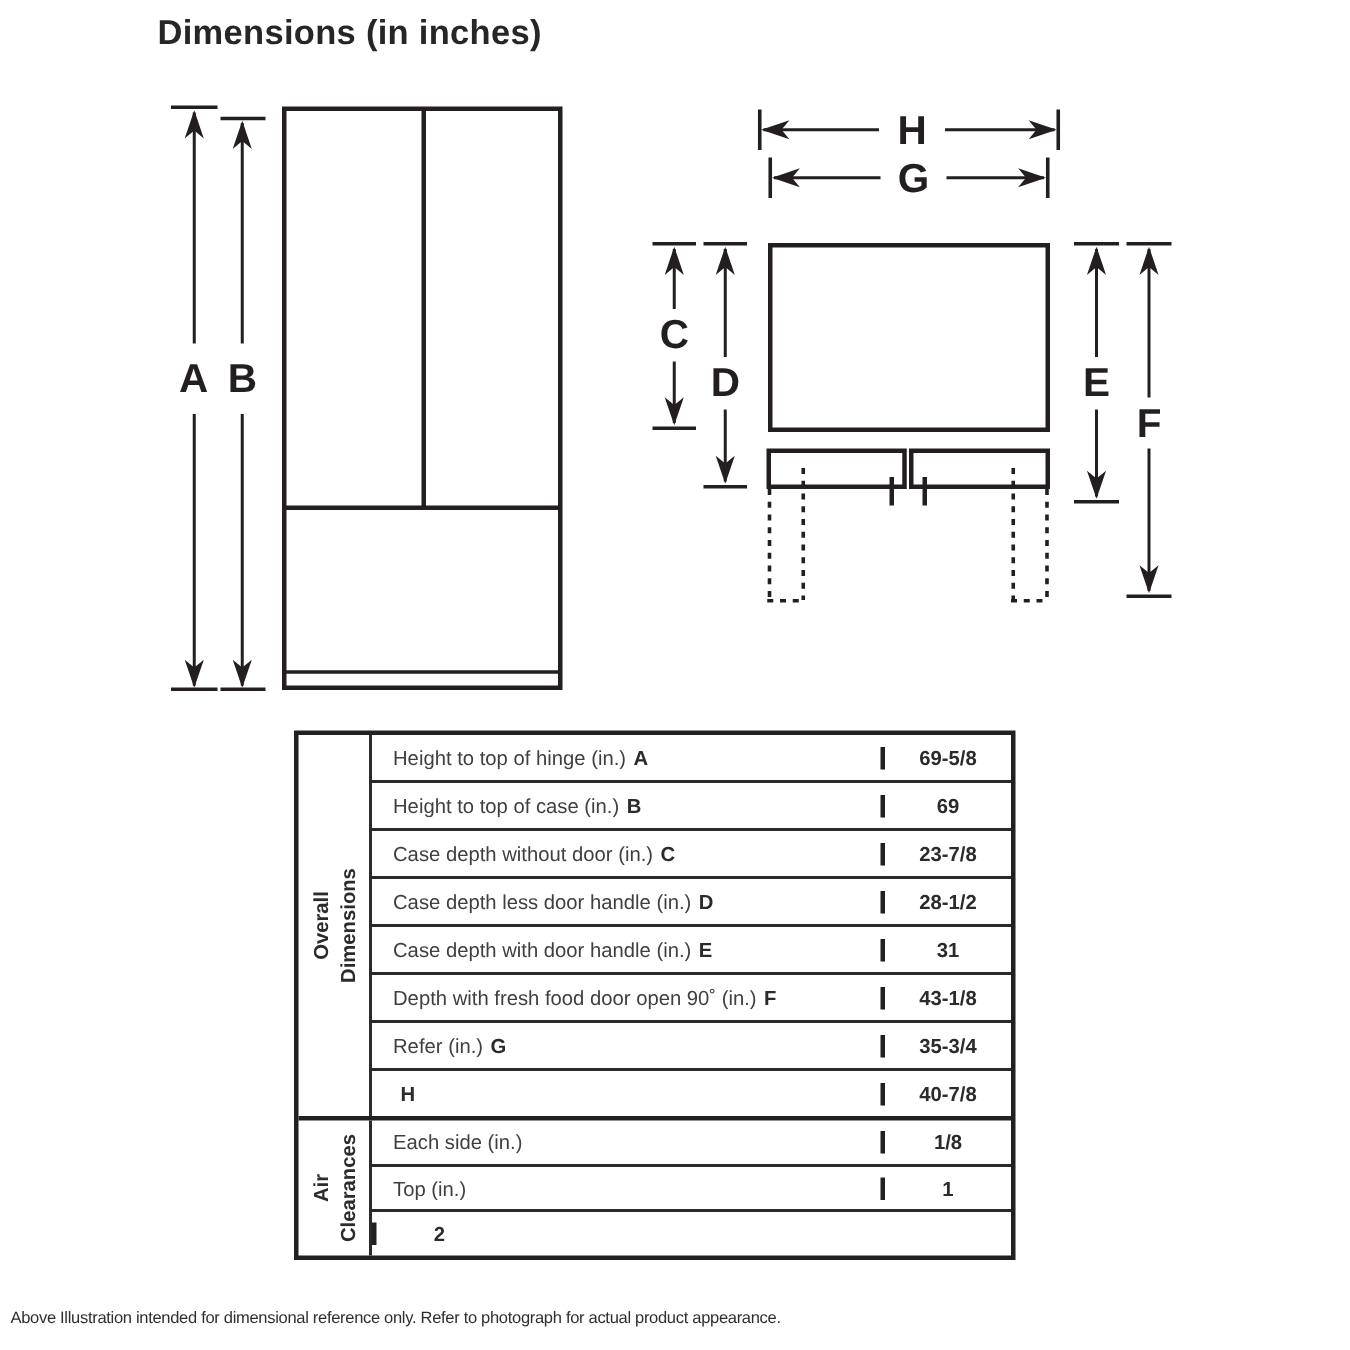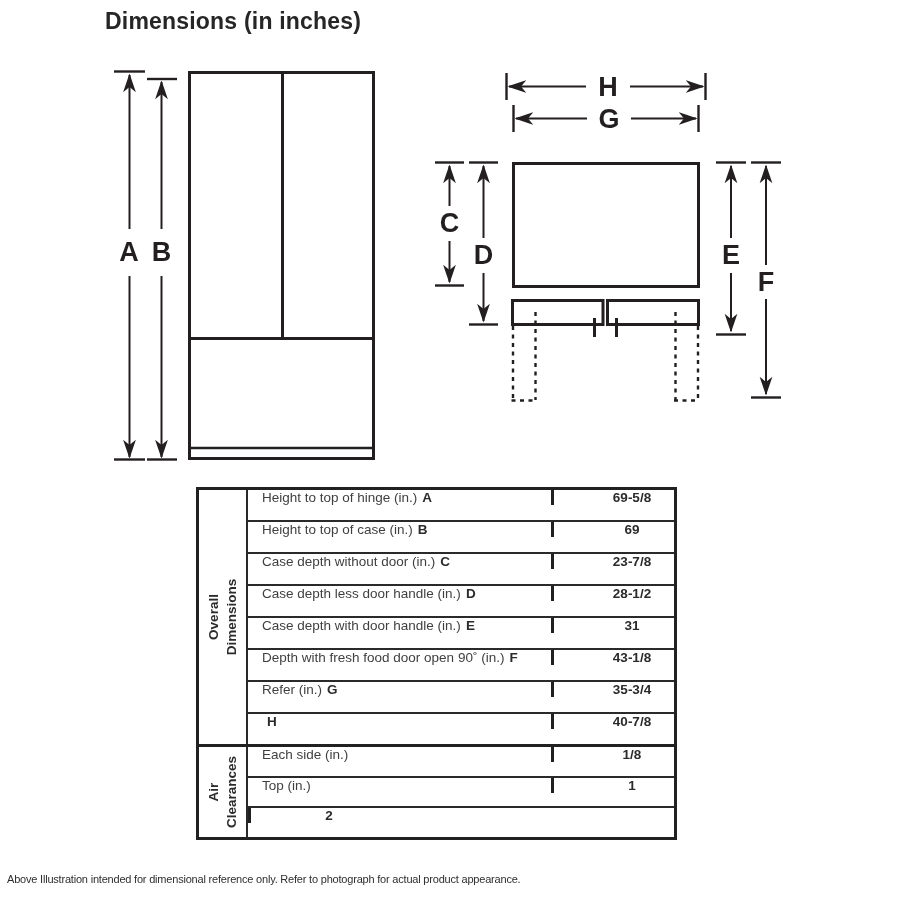--- a/index.html
+++ b/index.html
@@ -32,31 +32,31 @@
   .tsection.air { flex:3; border-top:3px solid #212121; }
   .group-cell { width:47px; border-right:2px solid #2a2a2a; position:relative; flex:none; }
   .group-label {
     position:absolute; top:50%; left:50%;
     transform:translate(-50%,-50%) rotate(-90deg);
     white-space:nowrap; text-align:center;
     font-size:13.5px; font-weight:bold; color:#2b2b2b; line-height:1.3;
   }
   .group-label span { display:block; }
   .rows { flex:1; display:flex; flex-direction:column; min-width:0; }
-  .trow { flex:1; display:flex; align-items:flex-start; border-bottom:2px solid #2a2a2a; min-height:0; }
+  .trow { flex:1; display:flex; align-items:center; border-bottom:2px solid #2a2a2a; min-height:0; }
   .trow:last-child { border-bottom:none; }
   .td-desc {
     flex:1; display:flex; align-items:center; padding-left:14px;
     font-size:13.5px; color:#3f3f3f; white-space:nowrap; overflow:hidden;
   }
   .td-desc .letter { font-weight:bold; color:#2b2b2b; margin-left:5px; }
   .td-val {
     width:84px; flex:none; border-left:3px solid #212121;
     display:flex; align-items:center; justify-content:center;
-    font-size:13.5px; font-weight:bold; color:#2b2b2b;padding-left:36px;
+    font-size:13.5px; font-weight:bold; color:#2b2b2b;
   }
   .footer-note {
     position:absolute; left:7px; top:873px; width:890px;
     font-size:11px; color:#2e2e2e; letter-spacing:-0.2px;
   }
 </style>
 </head>
 <body>
 
 <div class="canvas">

